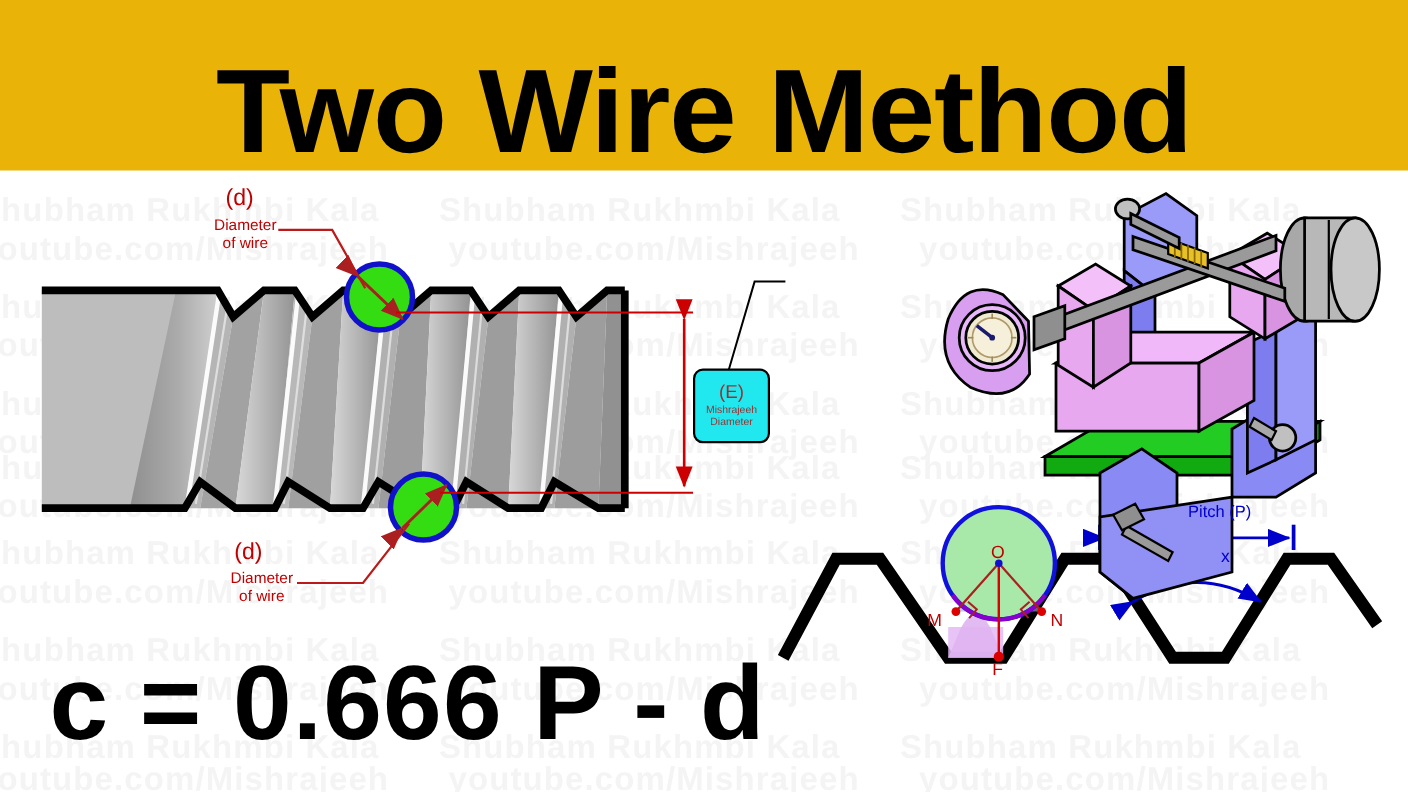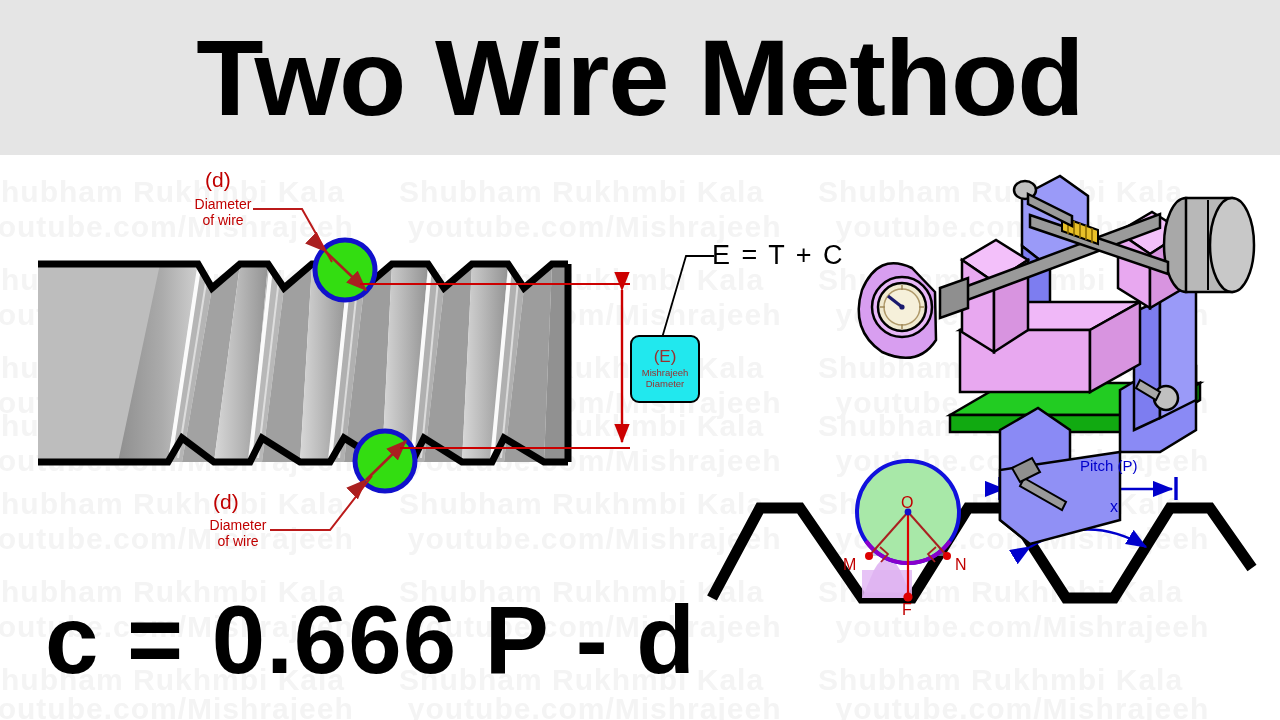--- a/index.html
+++ b/index.html
@@ -38,24 +38,24 @@
     letter-spacing: 1px;
     font-family: "Liberation Sans", sans-serif;
   }
   .wm-row span { margin-right: 54px; }
 
   
   #title-banner {
     position: absolute;
     left: 0; top: 0;
     width: 1280px; height: 155px;
-    background: #e5e5e5;
+    background: #eab308;
     z-index: 5;
     display: flex;
-    align-items: center;
+    align-items: flex-end;
     justify-content: center;
   }
   #title-text {
     font-family: "Liberation Sans", sans-serif;
     font-weight: bold;
     font-size: 108px;
     line-height: 1;
     color: #000000;
     letter-spacing: -1px;
     transform: scaleX(1.02);
@@ -384,21 +384,20 @@
     <div>Diameter</div>
     <div>of wire</div>
   </div>
 
   <div class="ann ann-red d-symbol" style="left:213px; top:490px;">(d)</div>
   <div class="ann ann-red d-caption" style="left:190px; top:517px; width:96px;">
     <div>Diameter</div>
     <div>of wire</div>
   </div>
 
-  <div class="ann" id="e-formula" style="left:712px; top:240px;">E = T + C</div>
 
   <div id="eff-box">
     <div class="eff-sym">(E)</div>
     <div class="eff-cap">
       <div>Mishrajeeh</div>
       <div>Diameter</div>
     </div>
   </div>
 
   <div class="ann ann-red pt-label" style="left:901px; top:494px;">O</div>

